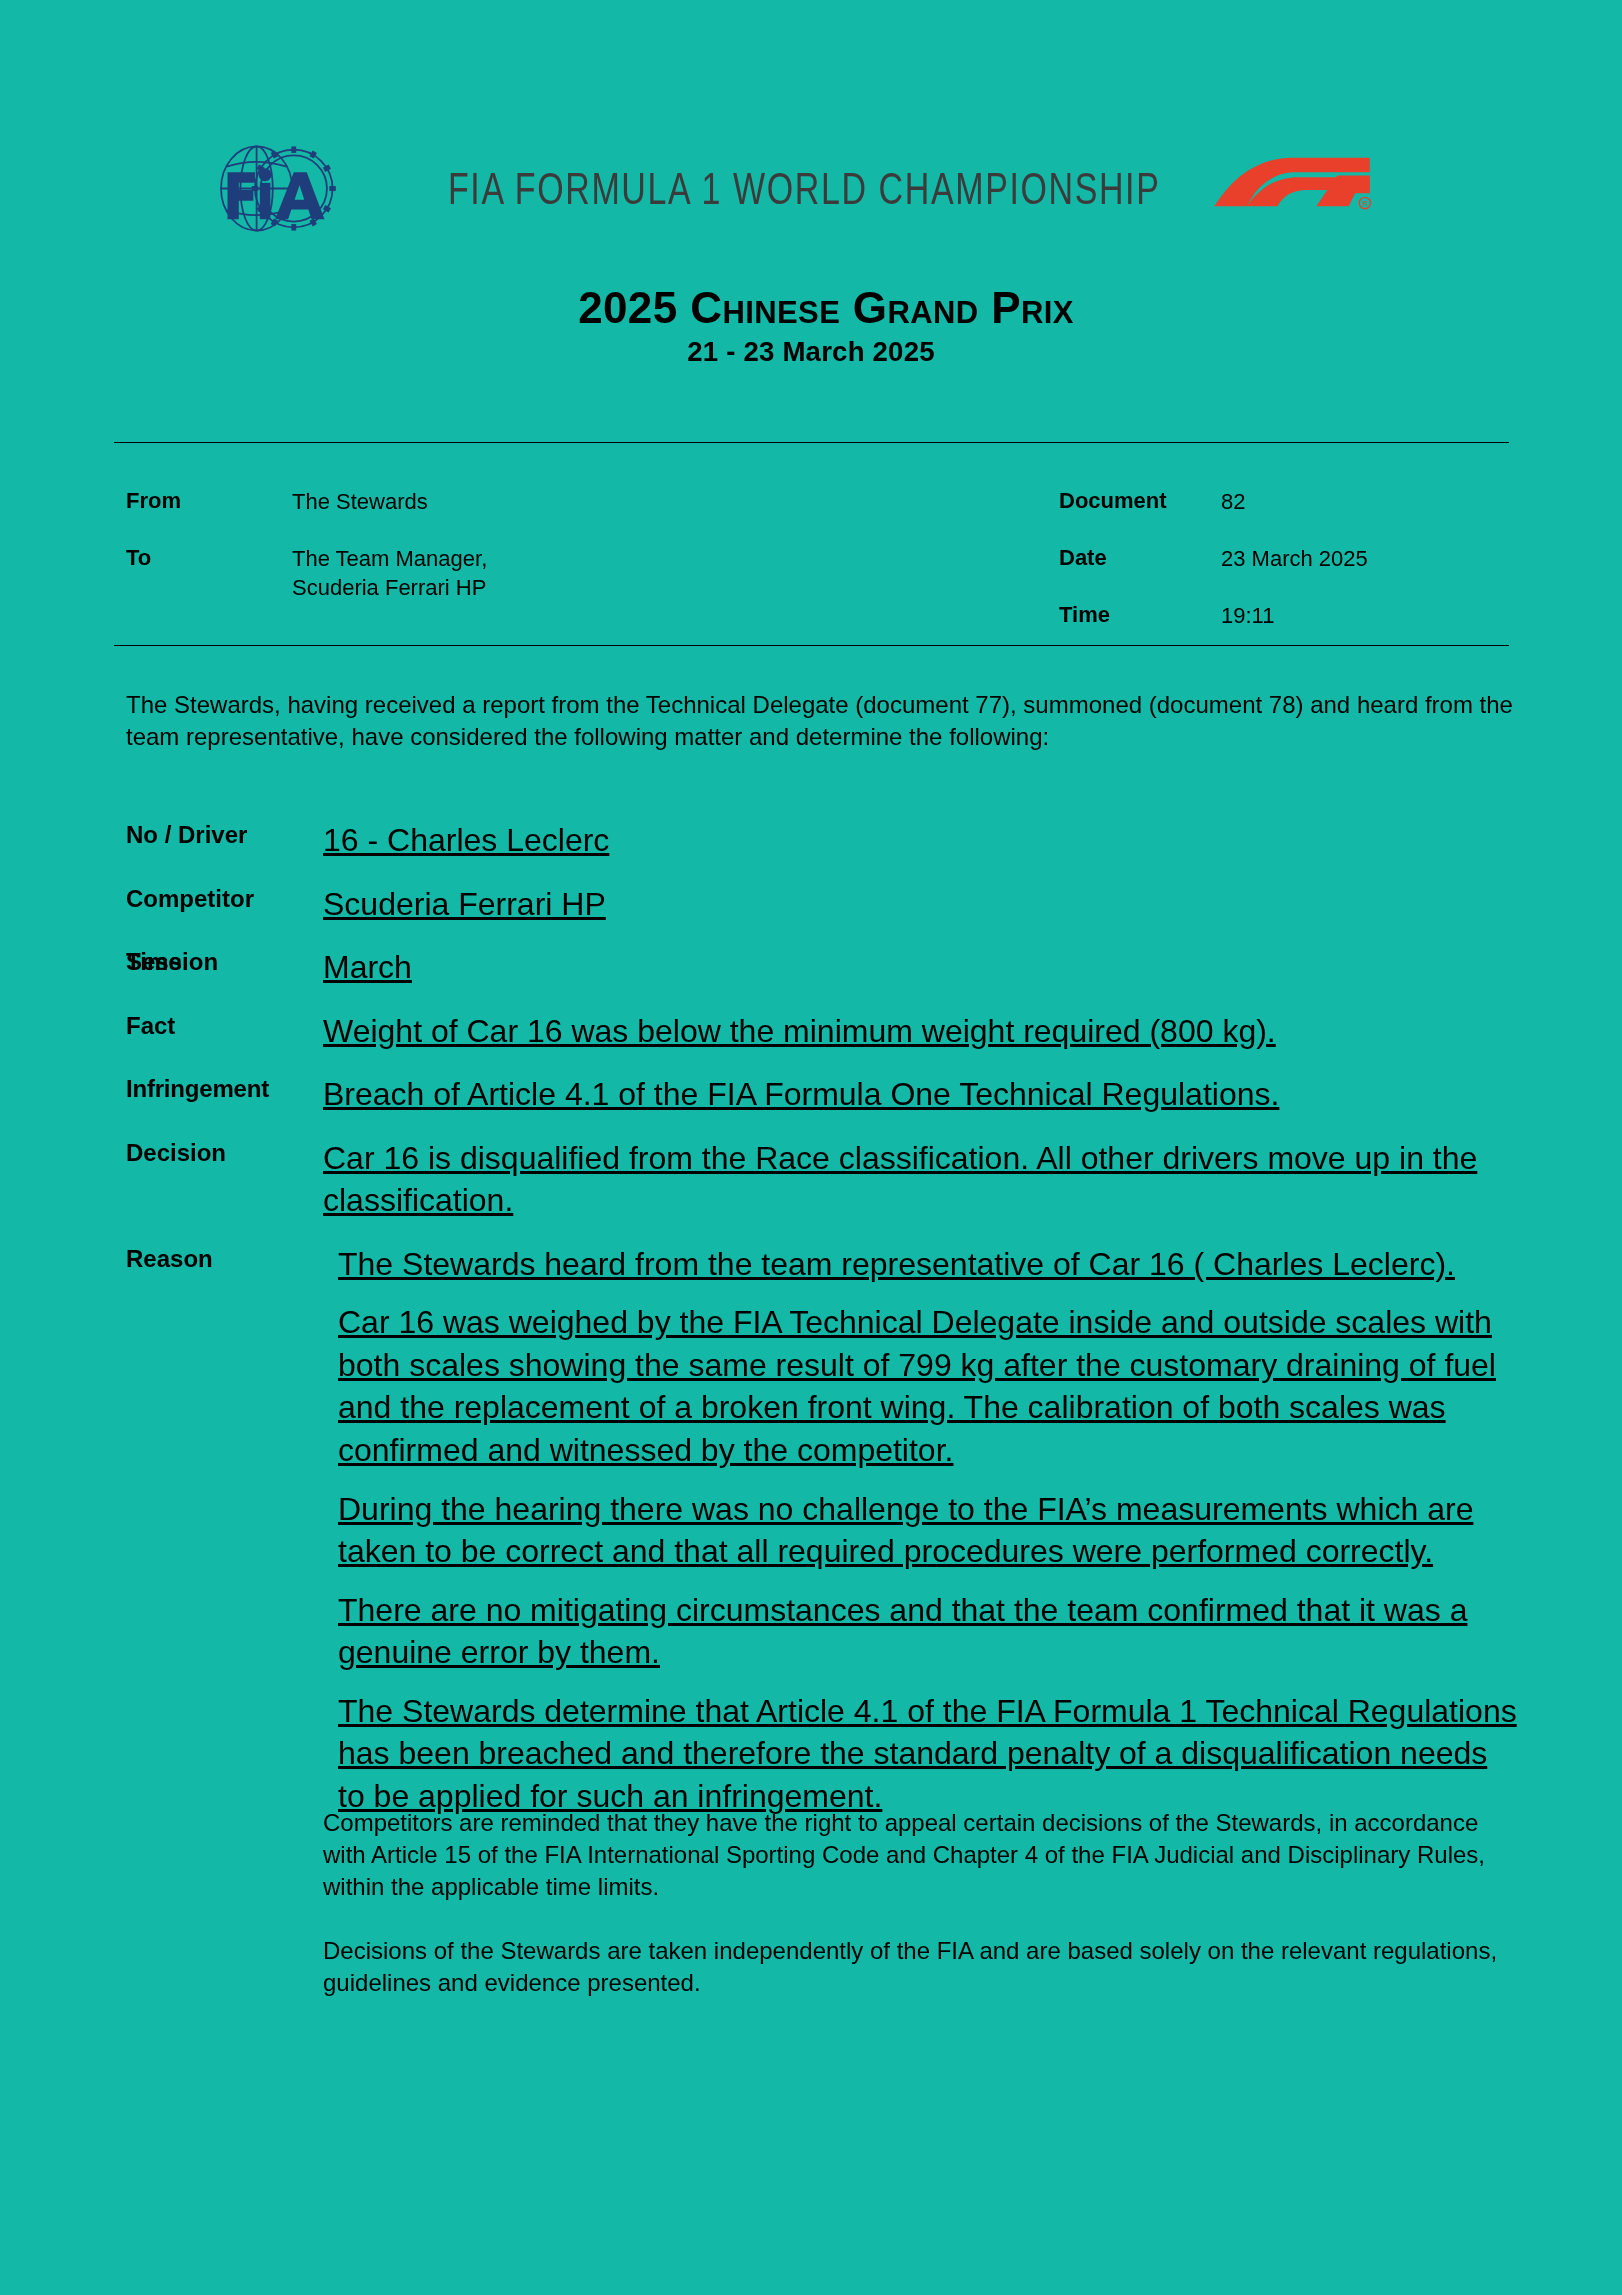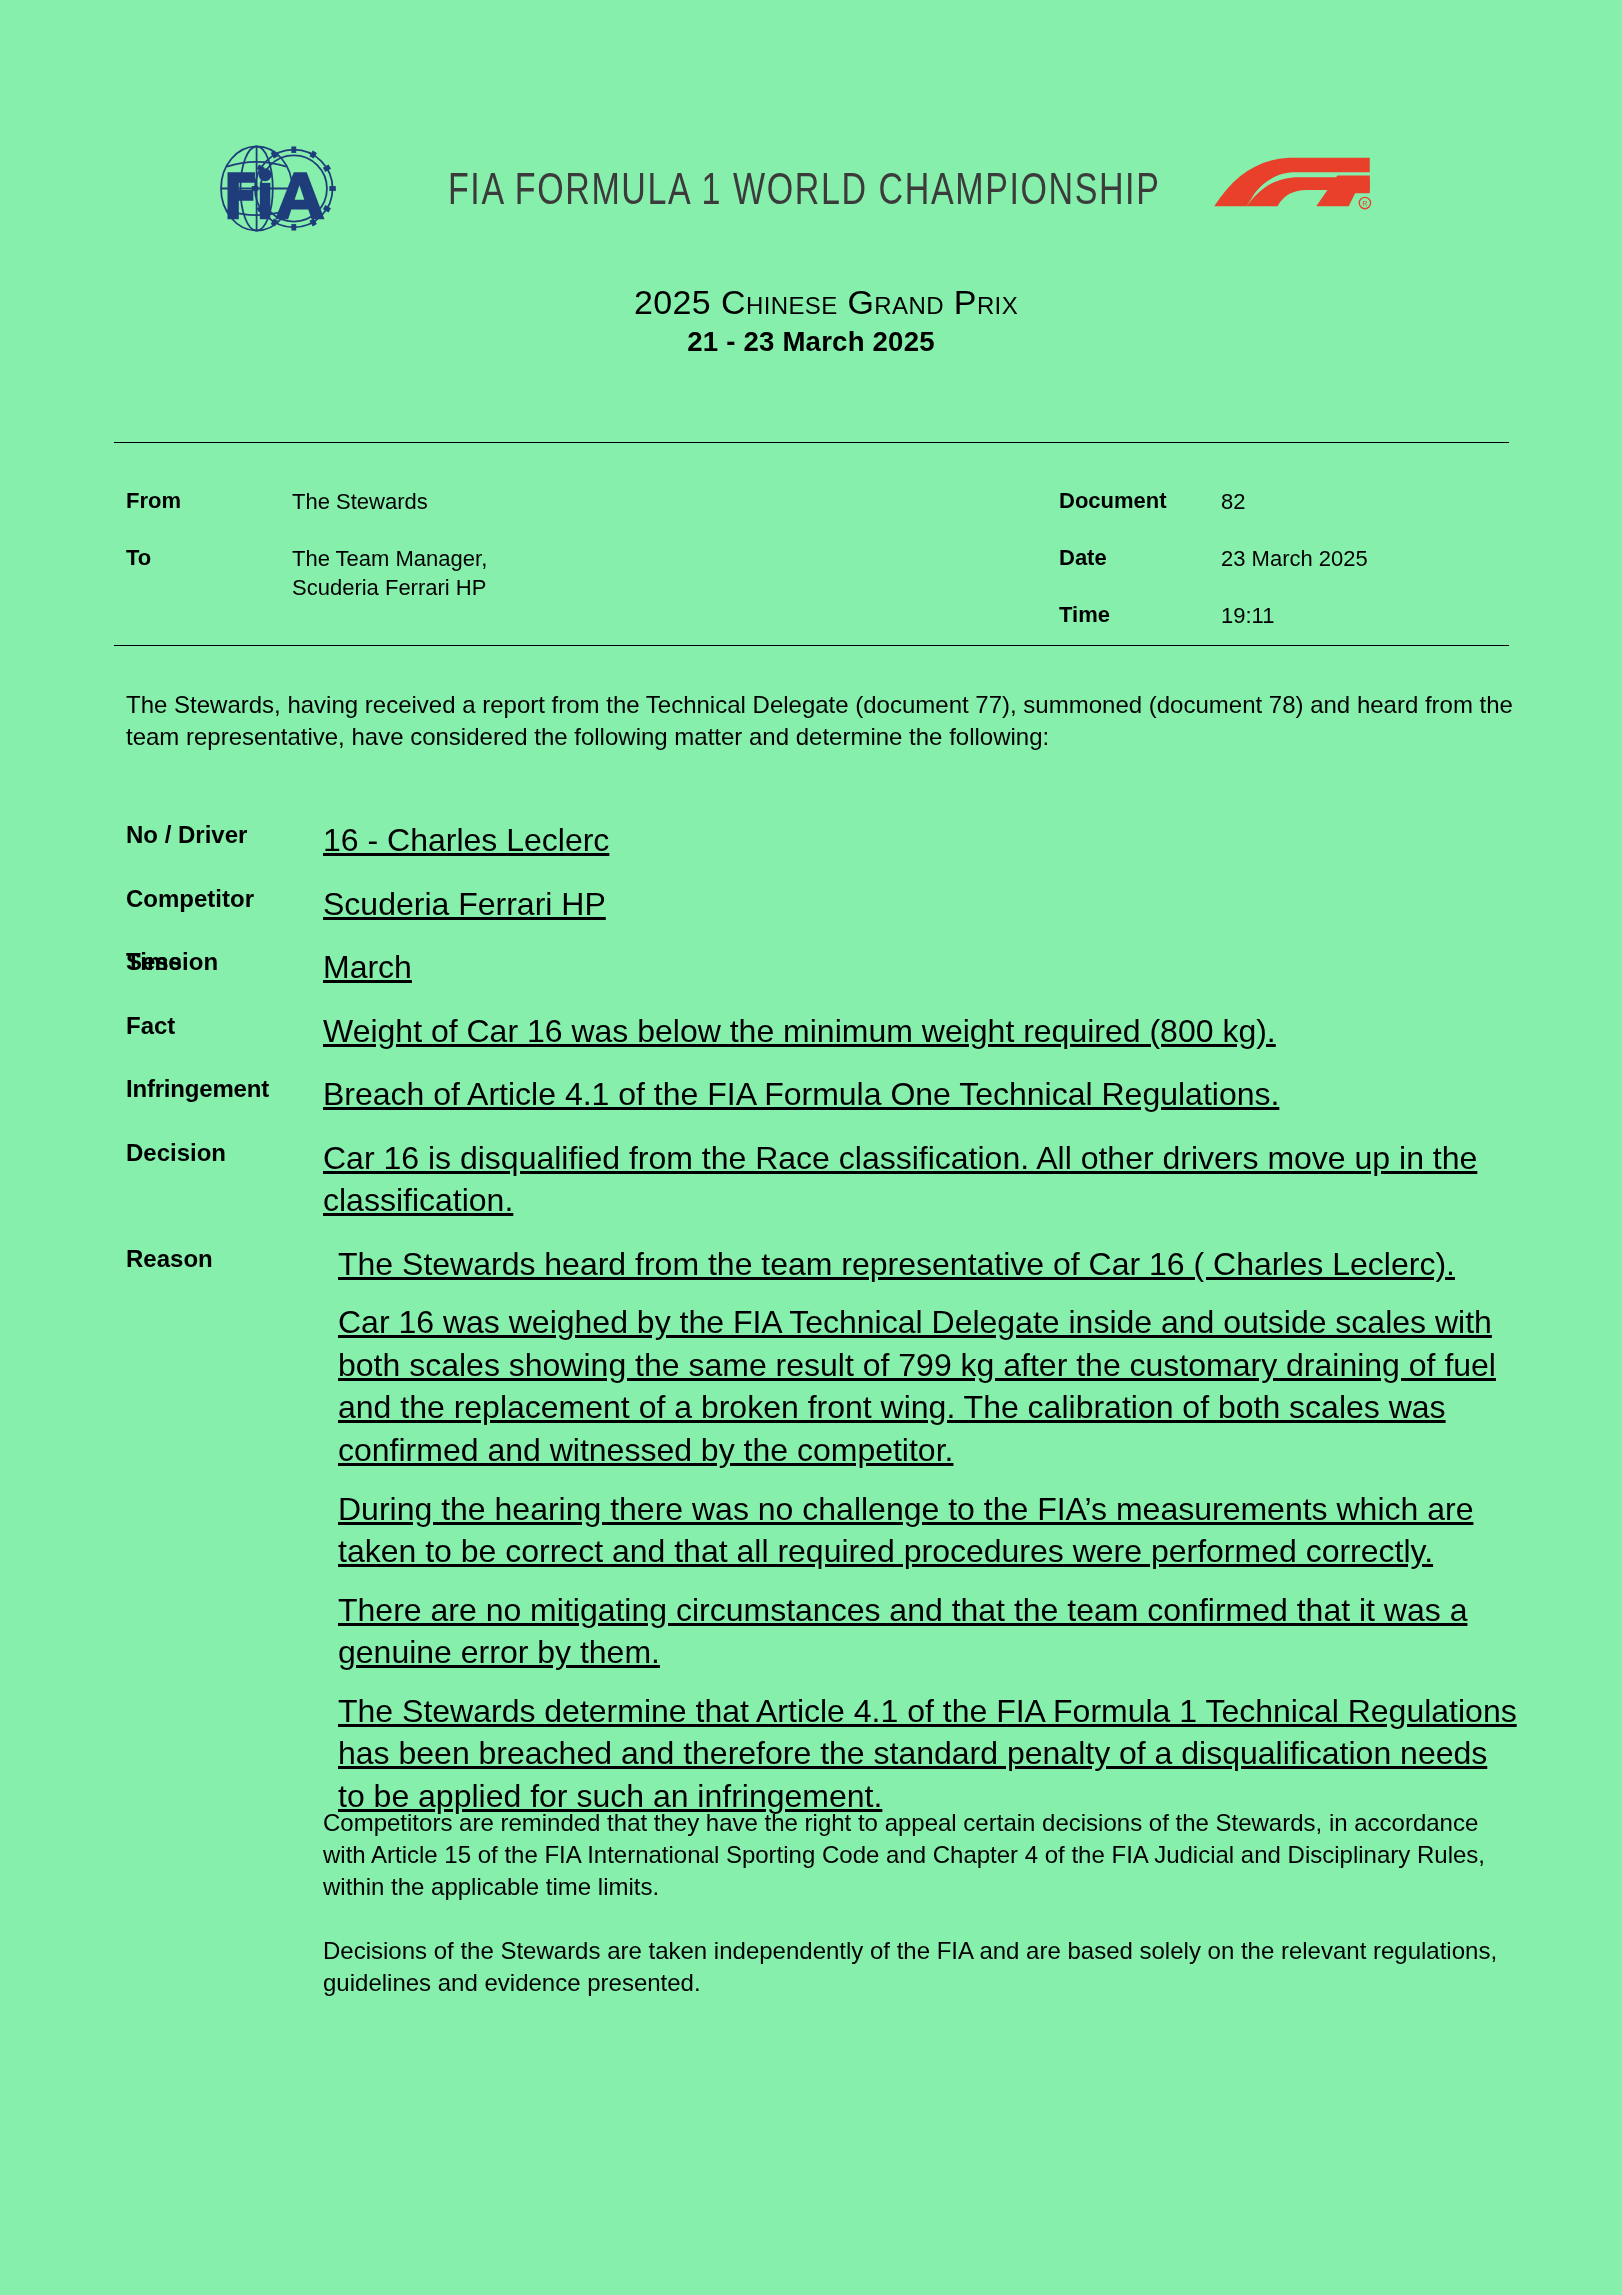--- a/index.html
+++ b/index.html
@@ -12,21 +12,21 @@
     height: 2295px;
     font-family: "Liberation Sans", sans-serif;
     color: #000000;
     -webkit-font-smoothing: antialiased;
   }
 
   .page {
     position: relative;
     width: 1622px;
     height: 2295px;
-    background: #86efac;
+    background: #14b8a6;
     box-sizing: border-box;
   }
 
   
   .masthead {
     position: absolute;
     left: 0;
     top: 140px;
     width: 1622px;
     height: 97px;
@@ -61,22 +61,22 @@
 
   
   .title-block {
     position: absolute;
     left: 0;
     top: 284px;
     width: 1622px;
     text-align: center;
   }
   .gp-title {
-    font-size: 34px;
-    font-weight: normal;
+    font-size: 44px;
+    font-weight: bold;
     font-variant: small-caps;
     letter-spacing: 0.4px;
     line-height: 1.08;
     white-space: nowrap;
     padding-left: 30px;
   }
   .gp-dates {
     margin-top: 4.9px;
     font-size: 27.6px;
     font-weight: bold;

